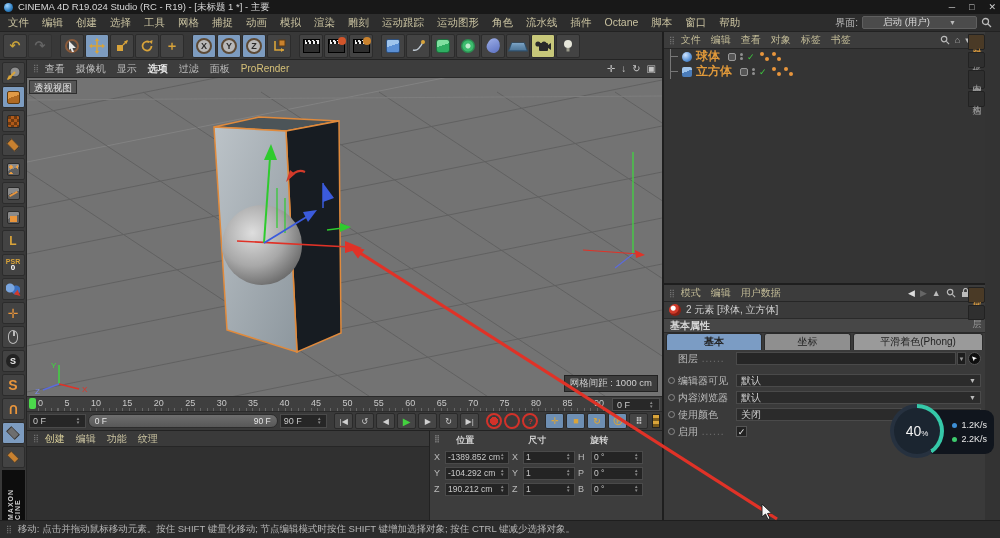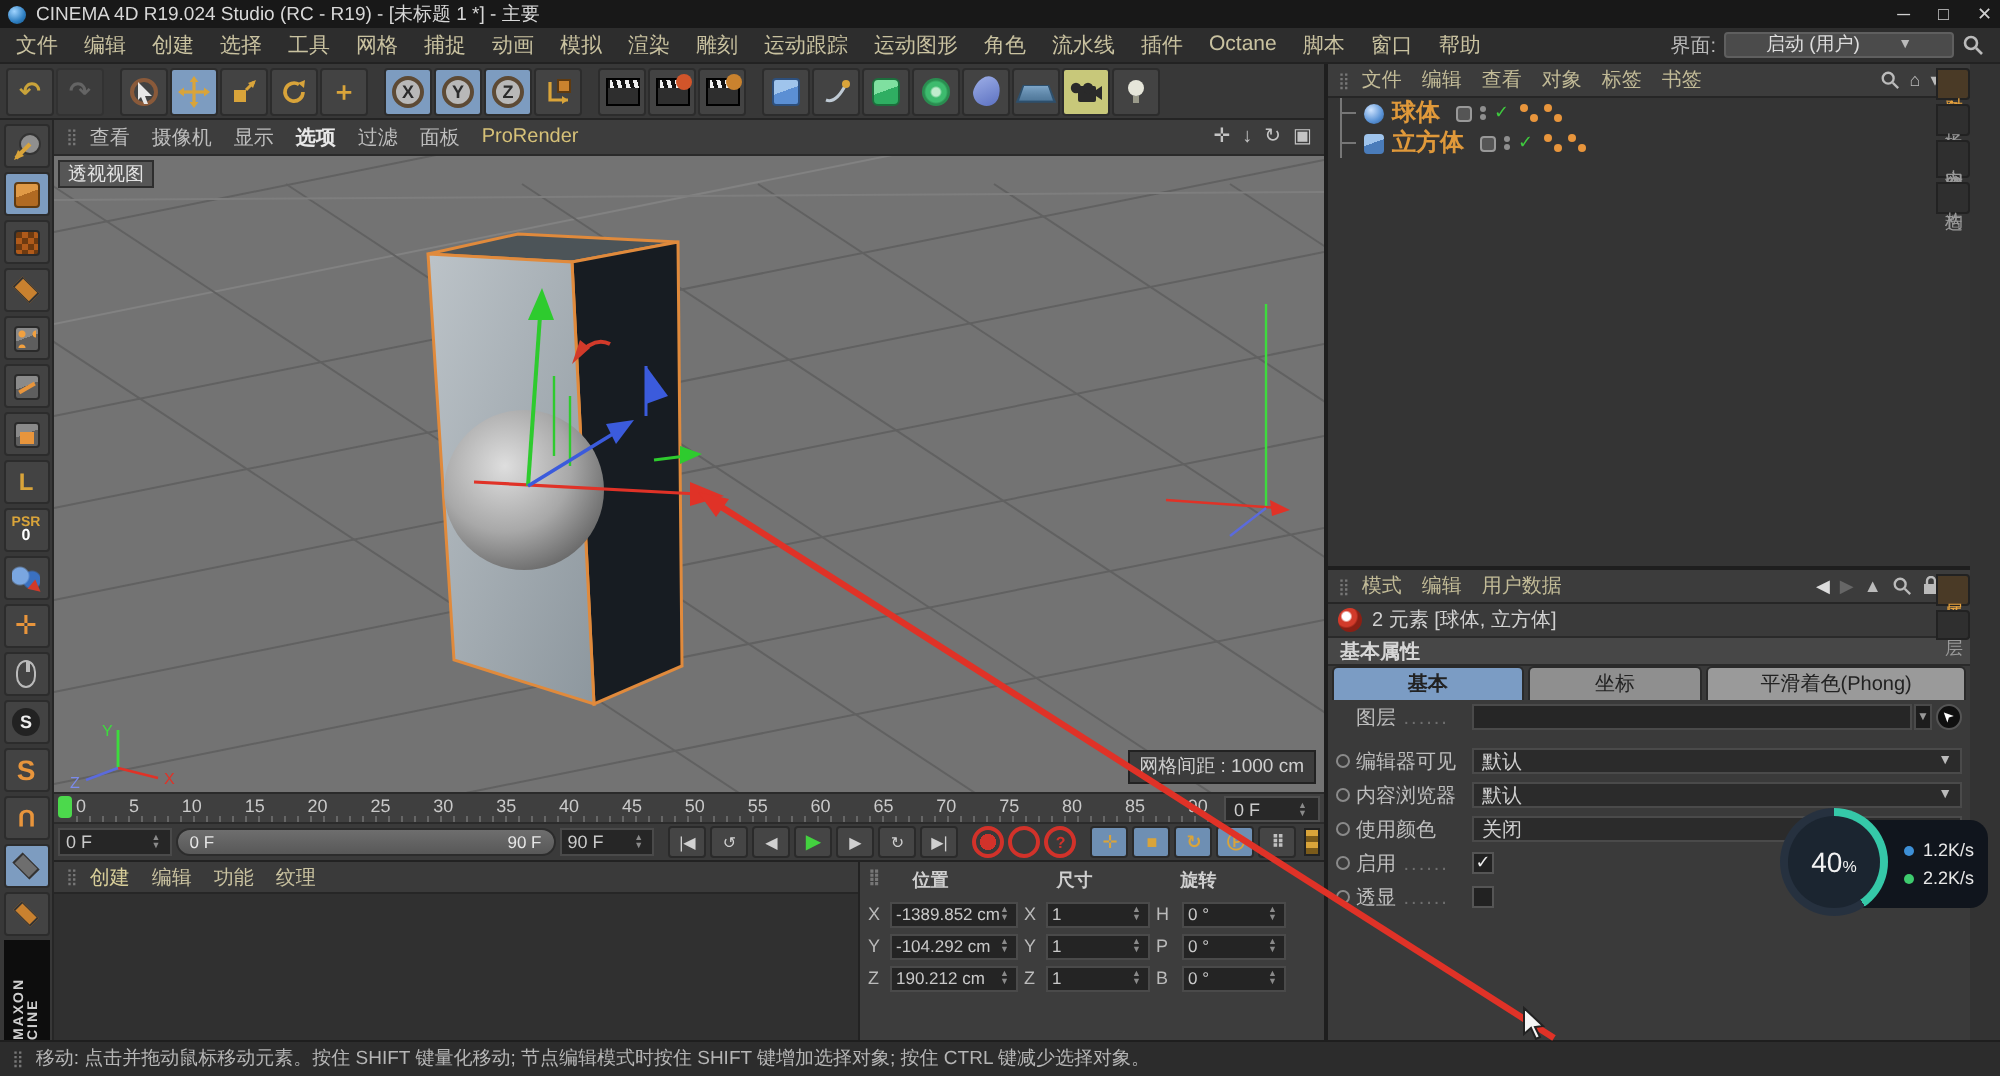--- a/index.html
+++ b/index.html
@@ -742,25 +742,20 @@
         <span class="aselect">
             <span>关闭</span>
             <span class="caret">▼</span>
           </span>
       </div>
       <div class="arow">
         <span class="adot"></span>
         <span class="alabel lead">启用</span>
         <span class="acheck checked"></span>
       </div>
-      <div class="arow">
-        <span class="adot"></span>
-        <span class="alabel lead">透显</span>
-        <span class="acheck"></span>
-      </div>
 
       <div class="vtabs" style="top:0;height:235px">
           <span class="vtab on active">属性</span>
           <span class="vtab">层</span>
         </div>
     </div>
   </div>
 
   <div id="speedov">
     <div id="speedpill">

